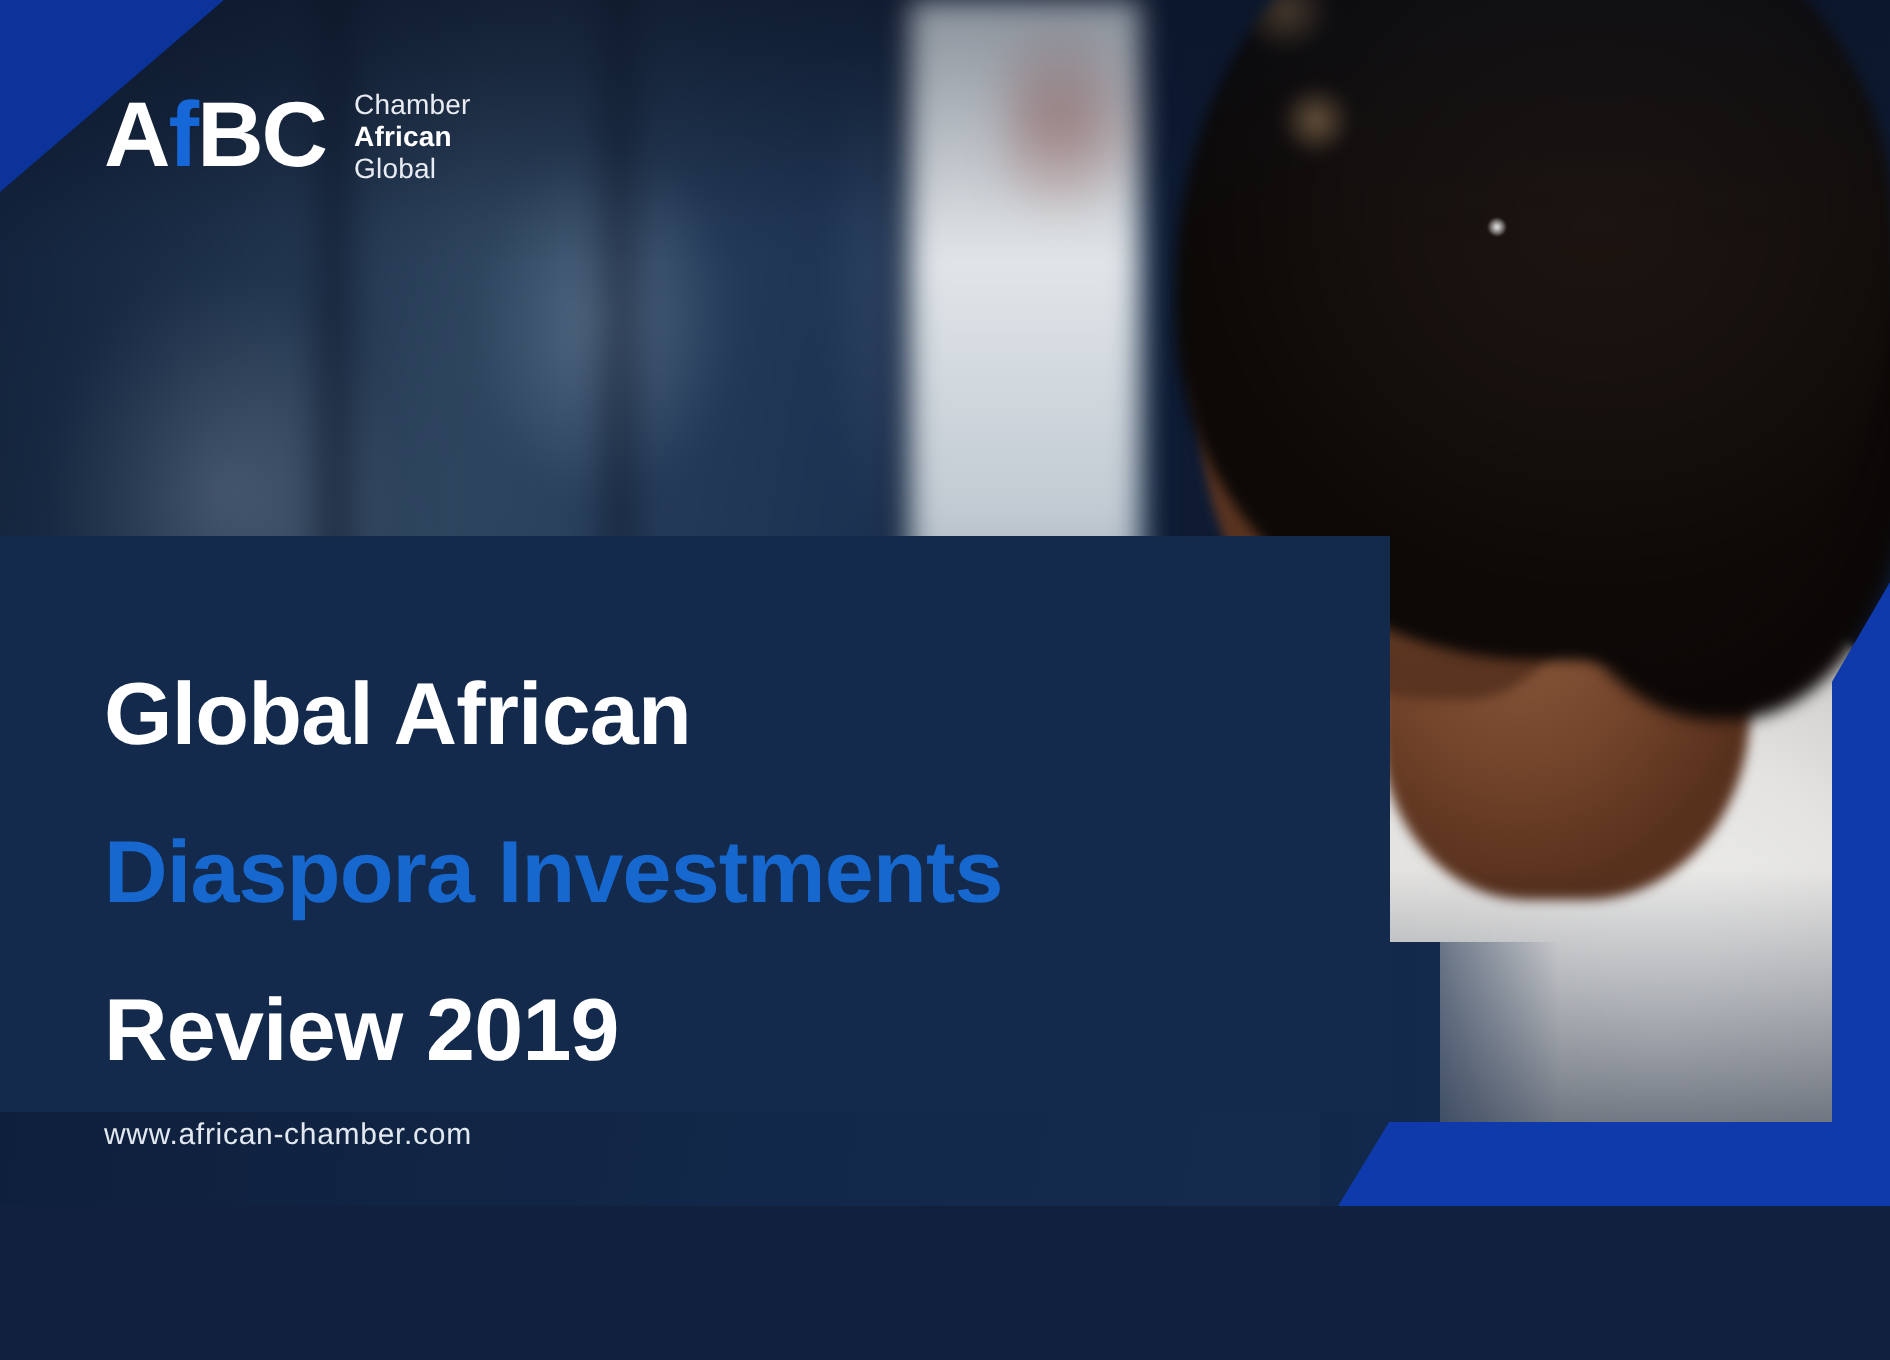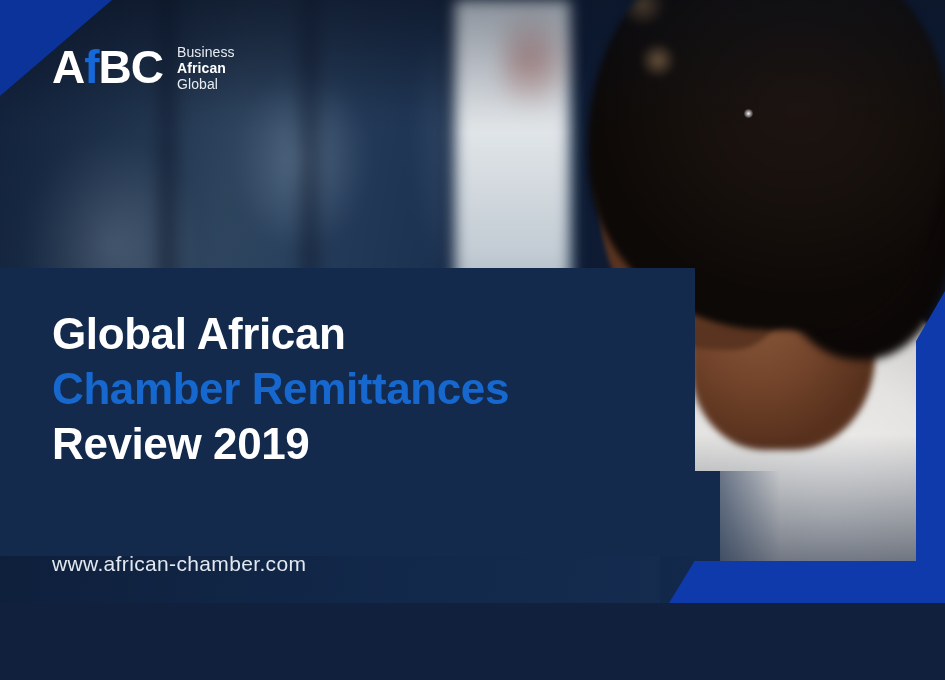--- a/index.html
+++ b/index.html
@@ -180,29 +180,30 @@
     background:#132a4d;
     z-index:5;
     padding:38px 40px 0 52px;
   }
   .title-line{
     font-size:44px;
     font-weight:700;
     line-height:1.255;
     letter-spacing:-.4px;
     white-space:nowrap;
+    margin-top:24px;
   }
   .t-white{ color:#ffffff; }
   .t-blue { color:#1668cf; }
 
   
   .site-url{
     position:absolute; left:52px; bottom:27px;
     color:#e2e8f0;
-    font-size:21px;
+    font-size:15px;
     letter-spacing:.35px;
     z-index:7;
     margin-top:20px;
   }
 </style>
 </head>
 <body>
 
 <div id="cover">
 
@@ -222,27 +223,27 @@
 
   <div class="bottom-block"></div>
 
   <div class="corner-tl"></div>
   <div class="corner-br-side"></div>
   <div class="corner-br-bar"></div>
 
   <div class="logo">
     <div class="logo-mark"><span>A</span><span class="lm-f">f</span><span>BC</span></div>
     <div class="logo-words">
-      <span>Business</span>
+      <span>Chamber</span>
       <span class="lw-bold">African</span>
       <span>Global</span>
     </div>
   </div>
 
   <div class="title-panel">
     <div class="title-line t-white">Global African</div>
-    <div class="title-line t-blue">Chamber Remittances</div>
+    <div class="title-line t-blue">Diaspora Investments</div>
     <div class="title-line t-white">Review 2019</div>
   </div>
 
   <div class="site-url">www.african-chamber.com</div>
 
 </div>
 
 </body></html>

